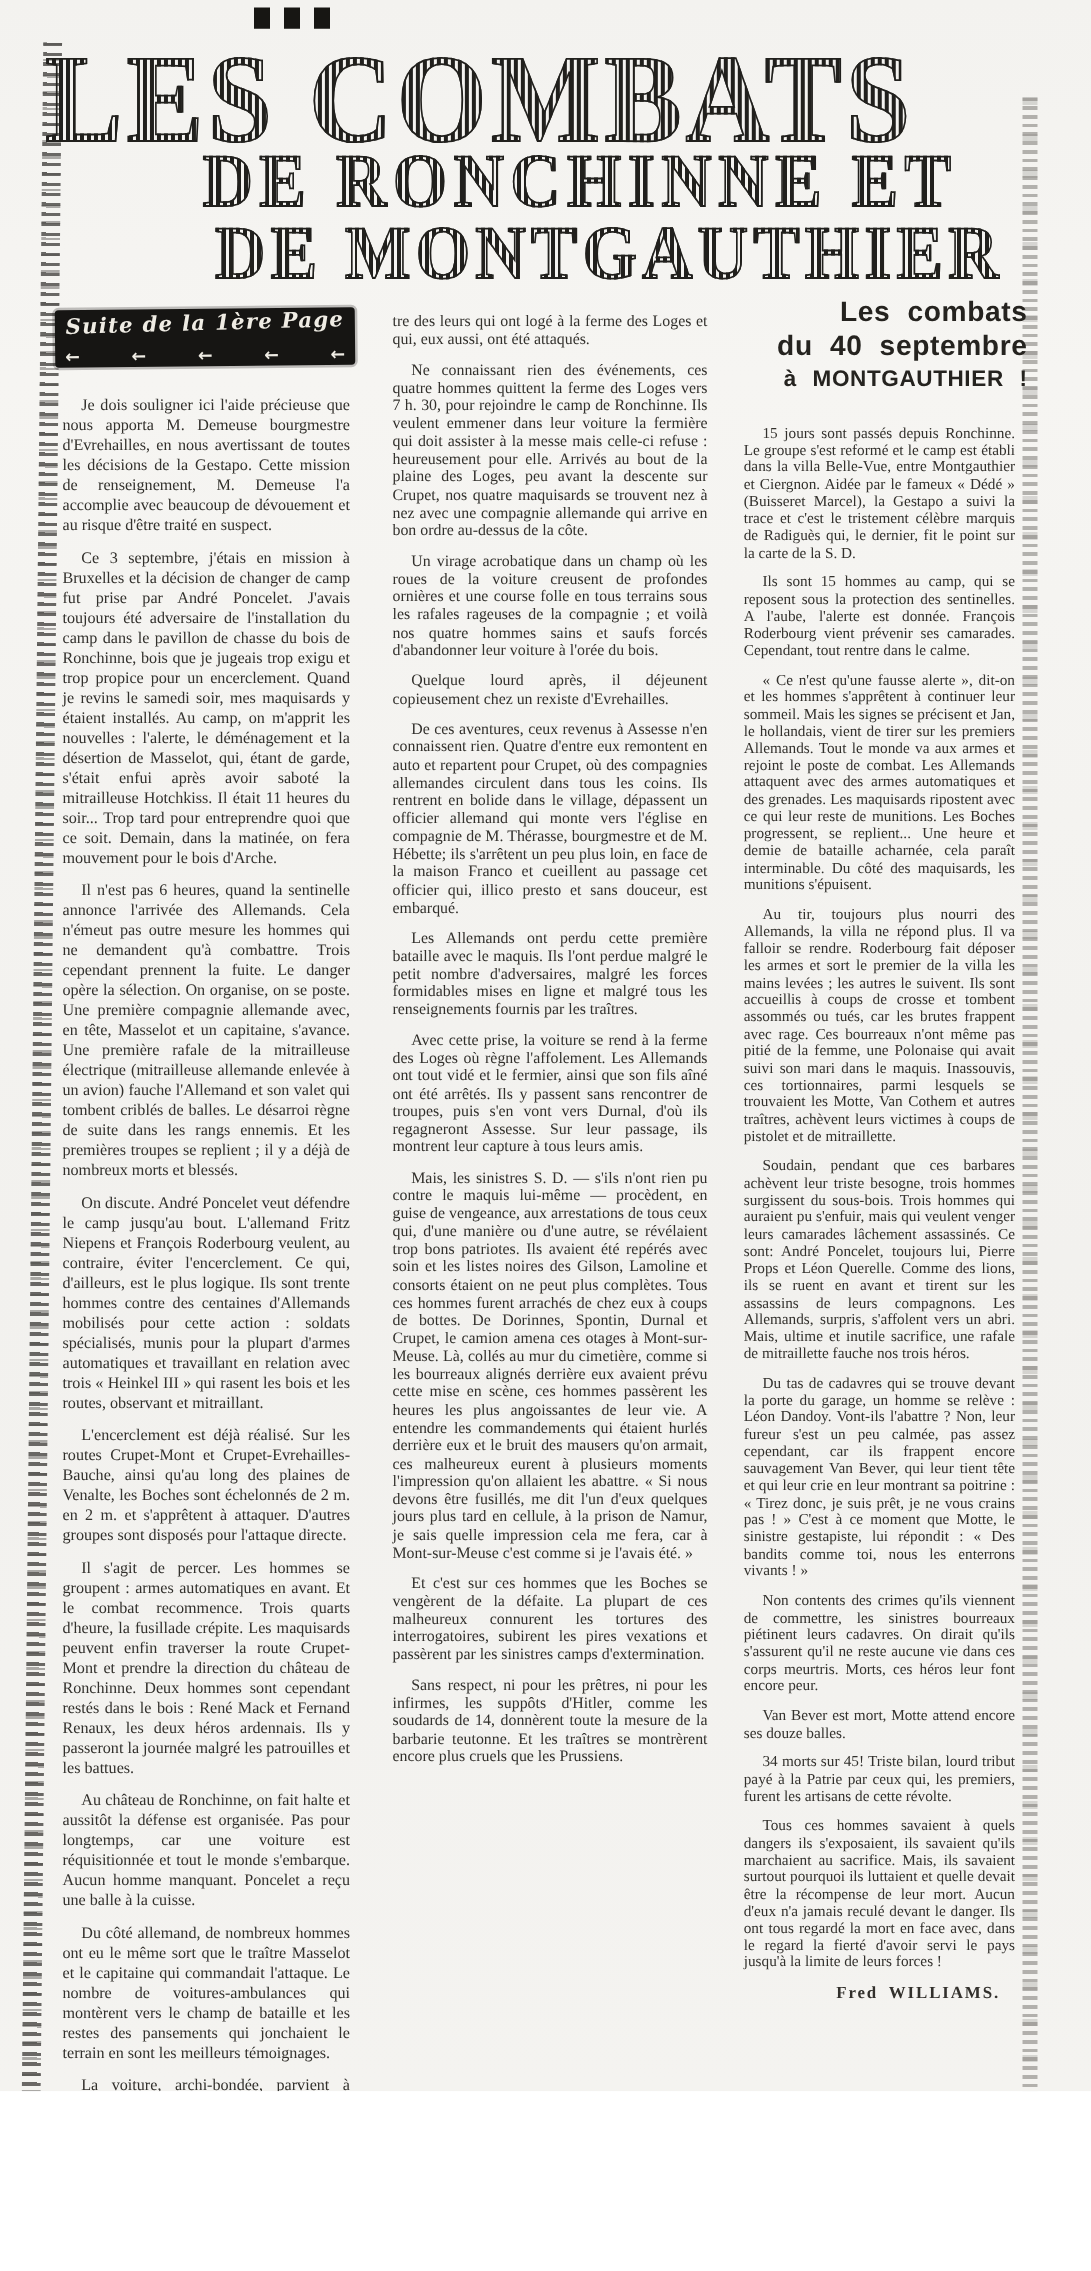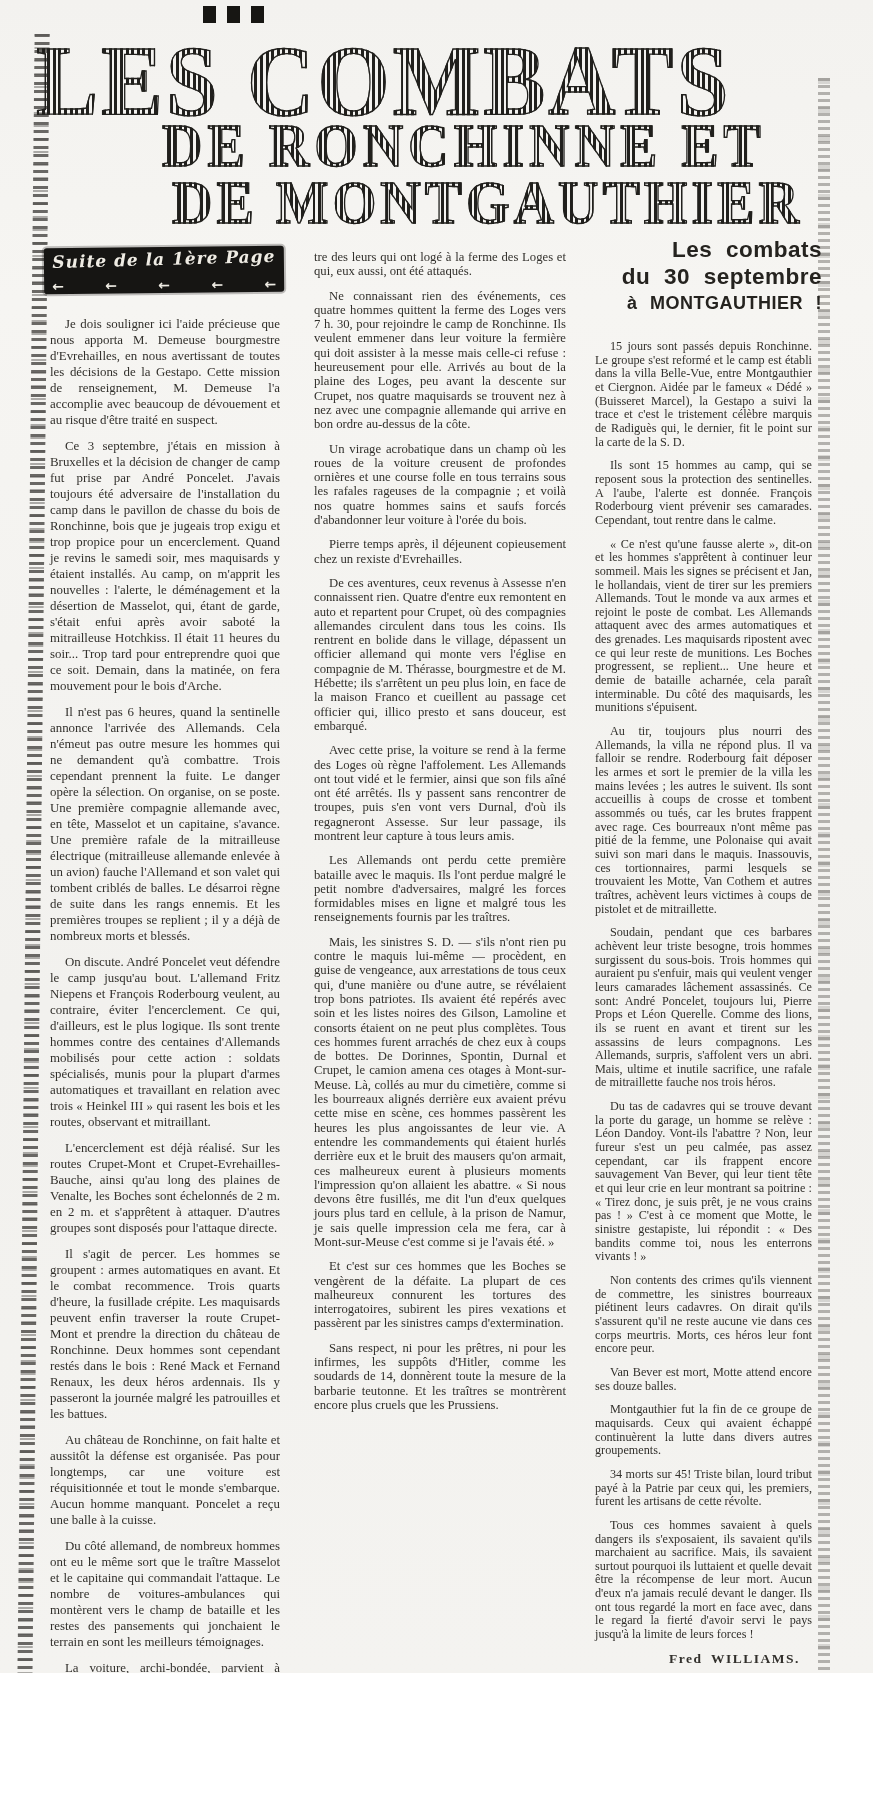--- a/index.html
+++ b/index.html
@@ -119,43 +119,42 @@
     <p>Il s'agit de percer. Les hommes se groupent : armes automatiques en avant. Et le combat recommence. Trois quarts d'heure, la fusillade crépite. Les maquisards peuvent enfin traverser la route Crupet-Mont et prendre la direction du château de Ronchinne. Deux hommes sont cependant restés dans le bois : René Mack et Fernand Renaux, les deux héros ardennais. Ils y passeront la journée malgré les patrouilles et les battues.</p>
     <p>Au château de Ronchinne, on fait halte et aussitôt la défense est organisée. Pas pour longtemps, car une voiture est réquisitionnée et tout le monde s'embarque. Aucun homme manquant. Poncelet a reçu une balle à la cuisse.</p>
     <p>Du côté allemand, de nombreux hommes ont eu le même sort que le traître Masselot et le capitaine qui commandait l'attaque. Le nombre de voitures-ambulances qui montèrent vers le champ de bataille et les restes des pansements qui jonchaient le terrain en sont les meilleurs témoignages.</p>
     <p>La voiture, archi-bondée, parvient à Assesse, à la maison De Fabry. Le groupe est inquiet sur le sort de qua-</p>
   </div>
 
   <div id="col2" class="col">
     <p class="no-indent">tre des leurs qui ont logé à la ferme des Loges et qui, eux aussi, ont été attaqués.</p>
     <p>Ne connaissant rien des événements, ces quatre hommes quittent la ferme des Loges vers 7 h. 30, pour rejoindre le camp de Ronchinne. Ils veulent emmener dans leur voiture la fermière qui doit assister à la messe mais celle-ci refuse : heureusement pour elle. Arrivés au bout de la plaine des Loges, peu avant la descente sur Crupet, nos quatre maquisards se trouvent nez à nez avec une compagnie allemande qui arrive en bon ordre au-dessus de la côte.</p>
     <p>Un virage acrobatique dans un champ où les roues de la voiture creusent de profondes ornières et une course folle en tous terrains sous les rafales rageuses de la compagnie ; et voilà nos quatre hommes sains et saufs forcés d'abandonner leur voiture à l'orée du bois.</p>
-    <p>Pierre temps après, il déjeunent copieusement chez un rexiste d'Evrehailles.</p>
+    <p>Quelque lourd après, il déjeunent copieusement chez un rexiste d'Evrehailles.</p>
     <p>De ces aventures, ceux revenus à Assesse n'en connaissent rien. Quatre d'entre eux remontent en auto et repartent pour Crupet, où des compagnies allemandes circulent dans tous les coins. Ils rentrent en bolide dans le village, dépassent un officier allemand qui monte vers l'église en compagnie de M. Thérasse, bourgmestre et de M. Hébette; ils s'arrêtent un peu plus loin, en face de la maison Franco et cueillent au passage cet officier qui, illico presto et sans douceur, est embarqué.</p>
+    <p>Les Allemands ont perdu cette première bataille avec le maquis. Ils l'ont perdue malgré le petit nombre d'adversaires, malgré les forces formidables mises en ligne et malgré tous les renseignements fournis par les traîtres.</p>
     <p>Avec cette prise, la voiture se rend à la ferme des Loges où règne l'affolement. Les Allemands ont tout vidé et le fermier, ainsi que son fils aîné ont été arrêtés. Ils y passent sans rencontrer de troupes, puis s'en vont vers Durnal, d'où ils regagneront Assesse. Sur leur passage, ils montrent leur capture à tous leurs amis.</p>
-    <p>Les Allemands ont perdu cette première bataille avec le maquis. Ils l'ont perdue malgré le petit nombre d'adversaires, malgré les forces formidables mises en ligne et malgré tous les renseignements fournis par les traîtres.</p>
     <p>Mais, les sinistres S. D. — s'ils n'ont rien pu contre le maquis lui-même — procèdent, en guise de vengeance, aux arrestations de tous ceux qui, d'une manière ou d'une autre, se révélaient trop bons patriotes. Ils avaient été repérés avec soin et les listes noires des Gilson, Lamoline et consorts étaient on ne peut plus complètes. Tous ces hommes furent arrachés de chez eux à coups de bottes. De Dorinnes, Spontin, Durnal et Crupet, le camion amena ces otages à Mont-sur-Meuse. Là, collés au mur du cimetière, comme si les bourreaux alignés derrière eux avaient prévu cette mise en scène, ces hommes passèrent les heures les plus angoissantes de leur vie. A entendre les commandements qui étaient hurlés derrière eux et le bruit des mausers qu'on armait, ces malheureux eurent à plusieurs moments l'impression qu'on allaient les abattre. « Si nous devons être fusillés, me dit l'un d'eux quelques jours plus tard en cellule, à la prison de Namur, je sais quelle impression cela me fera, car à Mont-sur-Meuse c'est comme si je l'avais été. »</p>
     <p>Et c'est sur ces hommes que les Boches se vengèrent de la défaite. La plupart de ces malheureux connurent les tortures des interrogatoires, subirent les pires vexations et passèrent par les sinistres camps d'extermination.</p>
     <p>Sans respect, ni pour les prêtres, ni pour les infirmes, les suppôts d'Hitler, comme les soudards de 14, donnèrent toute la mesure de la barbarie teutonne. Et les traîtres se montrèrent encore plus cruels que les Prussiens.</p>
   </div>
 
   <div id="col3-head">
     <div class="h3-line1">Les combats</div>
-    <div class="h3-line2">du 30 septembre</div>
+    <div class="h3-line2">du 40 septembre</div>
     <div class="h3-line3">à MONTGAUTHIER !</div>
   </div>
 
   <div id="col3" class="col">
     <p>15 jours sont passés depuis Ronchinne. Le groupe s'est reformé et le camp est établi dans la villa Belle-Vue, entre Montgauthier et Ciergnon. Aidée par le fameux « Dédé » (Buisseret Marcel), la Gestapo a suivi la trace et c'est le tristement célèbre marquis de Radiguès qui, le dernier, fit le point sur la carte de la S. D.</p>
     <p>Ils sont 15 hommes au camp, qui se reposent sous la protection des sentinelles. A l'aube, l'alerte est donnée. François Roderbourg vient prévenir ses camarades. Cependant, tout rentre dans le calme.</p>
     <p>« Ce n'est qu'une fausse alerte », dit-on et les hommes s'apprêtent à continuer leur sommeil. Mais les signes se précisent et Jan, le hollandais, vient de tirer sur les premiers Allemands. Tout le monde va aux armes et rejoint le poste de combat. Les Allemands attaquent avec des armes automatiques et des grenades. Les maquisards ripostent avec ce qui leur reste de munitions. Les Boches progressent, se replient... Une heure et demie de bataille acharnée, cela paraît interminable. Du côté des maquisards, les munitions s'épuisent.</p>
     <p>Au tir, toujours plus nourri des Allemands, la villa ne répond plus. Il va falloir se rendre. Roderbourg fait déposer les armes et sort le premier de la villa les mains levées ; les autres le suivent. Ils sont accueillis à coups de crosse et tombent assommés ou tués, car les brutes frappent avec rage. Ces bourreaux n'ont même pas pitié de la femme, une Polonaise qui avait suivi son mari dans le maquis. Inassouvis, ces tortionnaires, parmi lesquels se trouvaient les Motte, Van Cothem et autres traîtres, achèvent leurs victimes à coups de pistolet et de mitraillette.</p>
     <p>Soudain, pendant que ces barbares achèvent leur triste besogne, trois hommes surgissent du sous-bois. Trois hommes qui auraient pu s'enfuir, mais qui veulent venger leurs camarades lâchement assassinés. Ce sont: André Poncelet, toujours lui, Pierre Props et Léon Querelle. Comme des lions, ils se ruent en avant et tirent sur les assassins de leurs compagnons. Les Allemands, surpris, s'affolent vers un abri. Mais, ultime et inutile sacrifice, une rafale de mitraillette fauche nos trois héros.</p>
     <p>Du tas de cadavres qui se trouve devant la porte du garage, un homme se relève : Léon Dandoy. Vont-ils l'abattre ? Non, leur fureur s'est un peu calmée, pas assez cependant, car ils frappent encore sauvagement Van Bever, qui leur tient tête et qui leur crie en leur montrant sa poitrine : « Tirez donc, je suis prêt, je ne vous crains pas ! » C'est à ce moment que Motte, le sinistre gestapiste, lui répondit : « Des bandits comme toi, nous les enterrons vivants ! »</p>
     <p>Non contents des crimes qu'ils viennent de commettre, les sinistres bourreaux piétinent leurs cadavres. On dirait qu'ils s'assurent qu'il ne reste aucune vie dans ces corps meurtris. Morts, ces héros leur font encore peur.</p>
     <p>Van Bever est mort, Motte attend encore ses douze balles.</p>
-    <p>Montgauthier fut la fin de ce groupe de maquisards. Ceux qui avaient échappé continuèrent la lutte dans divers autres groupements.</p>
     <p>34 morts sur 45! Triste bilan, lourd tribut payé à la Patrie par ceux qui, les premiers, furent les artisans de cette révolte.</p>
     <p>Tous ces hommes savaient à quels dangers ils s'exposaient, ils savaient qu'ils marchaient au sacrifice. Mais, ils savaient surtout pourquoi ils luttaient et quelle devait être la récompense de leur mort. Aucun d'eux n'a jamais reculé devant le danger. Ils ont tous regardé la mort en face avec, dans le regard la fierté d'avoir servi le pays jusqu'à la limite de leurs forces !</p>
     <div id="signature">Fred WILLIAMS.</div>
   </div>
 
 </div>
 
 </body></html>

